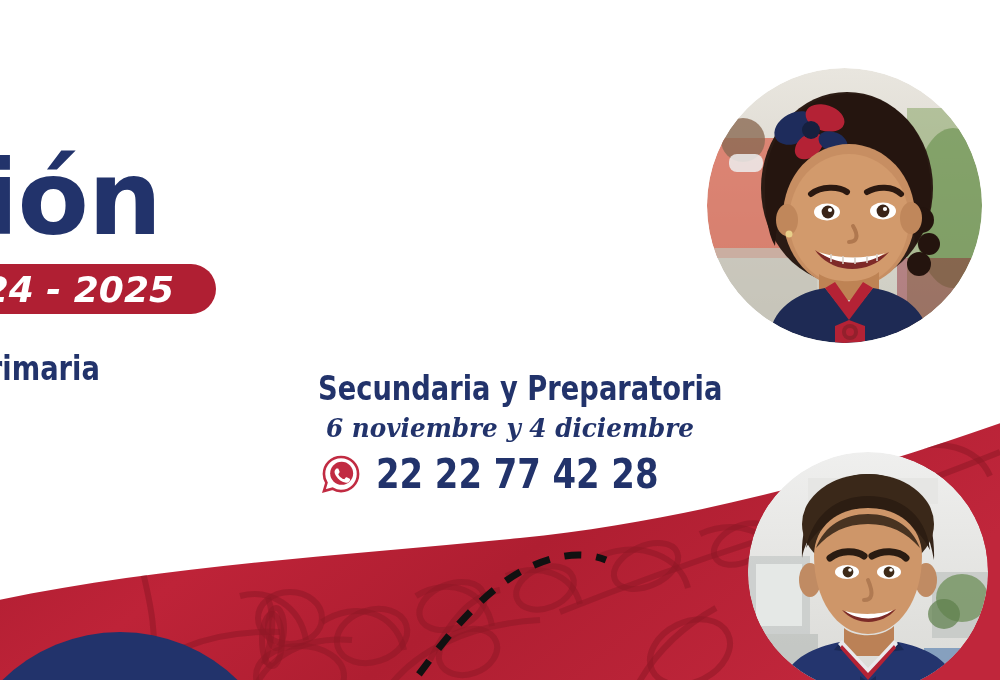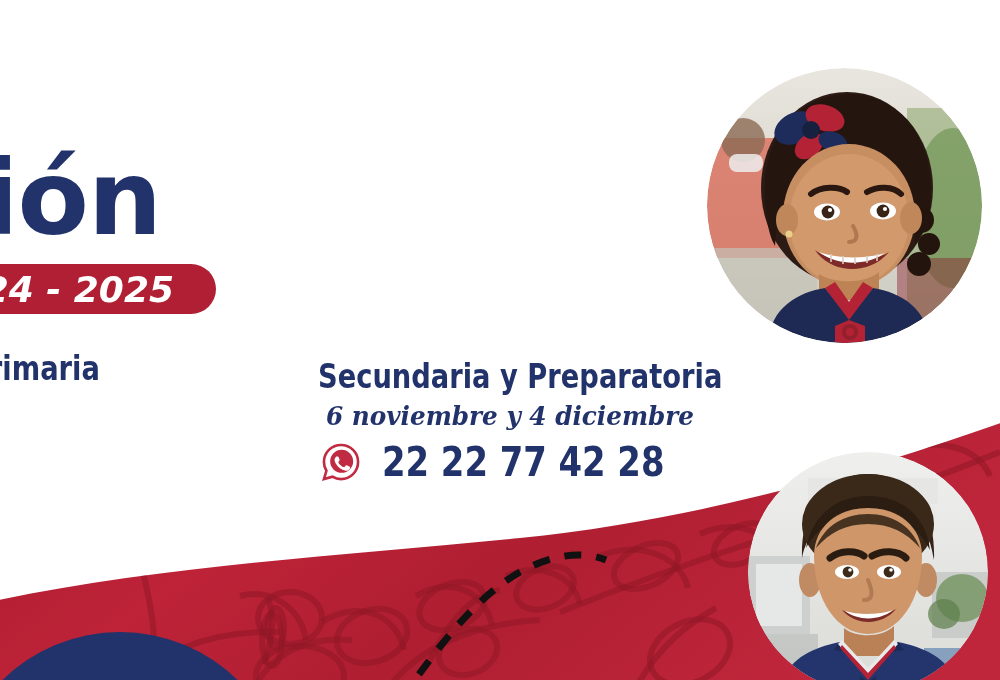--- a/index.html
+++ b/index.html
@@ -48,21 +48,21 @@
     font-weight:bold;
     font-size:36px;
     letter-spacing:0px;
     white-space:nowrap;
     font-family:"DejaVu Sans","Liberation Sans",sans-serif;
   }
 
   
   .col{position:absolute;z-index:5;}
   .col.left{left:-128px; top:352px; width:370px;}
-  .col.right{left:318px; top:360px; width:470px;}
+  .col.right{left:318px; top:372px; width:470px;}
 
   .col-title{
     font-size:33px;
     font-weight:bold;
     color:#22336B;
     line-height:1.06;
     white-space:nowrap;
     font-family:"DejaVu Sans Condensed","DejaVu Sans","Liberation Sans",sans-serif;
     transform:scaleX(0.92);
     transform-origin:left center;
@@ -77,21 +77,21 @@
     font-family:"DejaVu Serif","Liberation Serif",serif;
     transform:scaleX(0.95);
     transform-origin:left center;
   }
   .col.right .col-dates{ margin-left:8px; }
 
   .phone-row{
     margin-top:8px;
     display:flex;
     align-items:center;
-    gap:20px;
+    gap:14px;
     white-space:nowrap;
   }
   .col.right .phone-row{ margin-left:2px; }
   .phone-number{
     font-size:40px;
     font-weight:bold;
     color:#22336B;
     letter-spacing:0px;
     font-family:"DejaVu Sans Condensed","DejaVu Sans","Liberation Sans",sans-serif;
     transform:scaleX(0.94);

